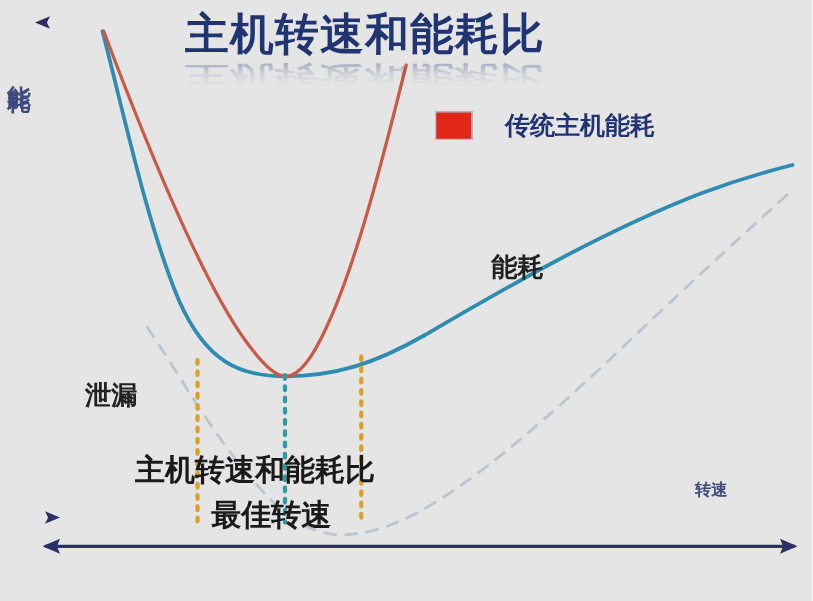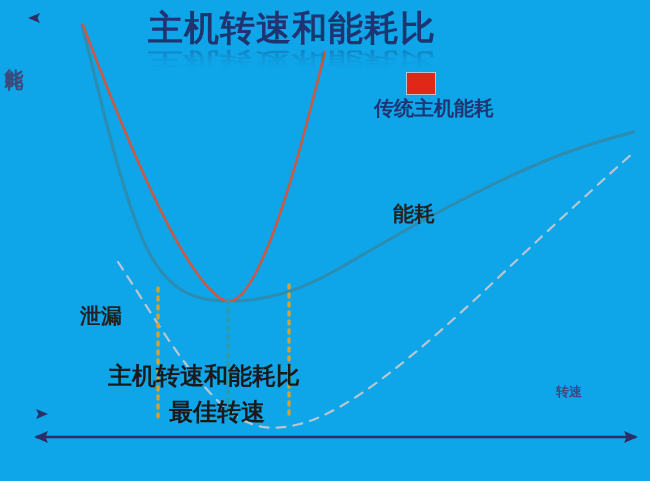--- a/index.html
+++ b/index.html
@@ -8,21 +8,21 @@
     padding: 0;
     background: #ffffff;
   }
   body {
     font-family: "Liberation Sans", "DejaVu Sans", sans-serif;
   }
   #stage {
     position: relative;
     width: 650px;
     height: 481px;
-    background: #0ea5e9;
+    background: #e5e5e5;
     overflow: hidden;
     text-decoration: underline;
   }
   #chart-svg {
     position: absolute;
     left: 0;
     top: 0;
     width: 650px;
     height: 481px;
   }
@@ -65,21 +65,20 @@
   
   .legend {
     position: absolute;
     left: 348px;
     top: 72px;
   }
   .legend-row {
     display: flex;
     align-items: center;
     height: 56px;
-    flex-direction: column;
   }
   .legend-swatch {
     width: 30px;
     height: 23px;
     border: 1px solid #b9c3cf;
     box-sizing: border-box;
   }
   .legend-label {
     margin-left: 26px;
     font-family: "DejaVu Sans", "Liberation Sans", sans-serif;
@@ -113,21 +112,21 @@
     color: #3c4a7c;
   }
   .anno-energy {
     left: 393px;
     top: 200px;
     font-size: 21px;
     font-weight: bold;
     color: #222222;
   }
   .anno-leak {
-    left: 80px;
+    left: 68px;
     top: 302px;
     font-size: 21px;
     font-weight: bold;
     color: #222222;
   }
   .anno-range {
     left: 108px;
     top: 360px;
     font-size: 24px;
     font-weight: bold;

